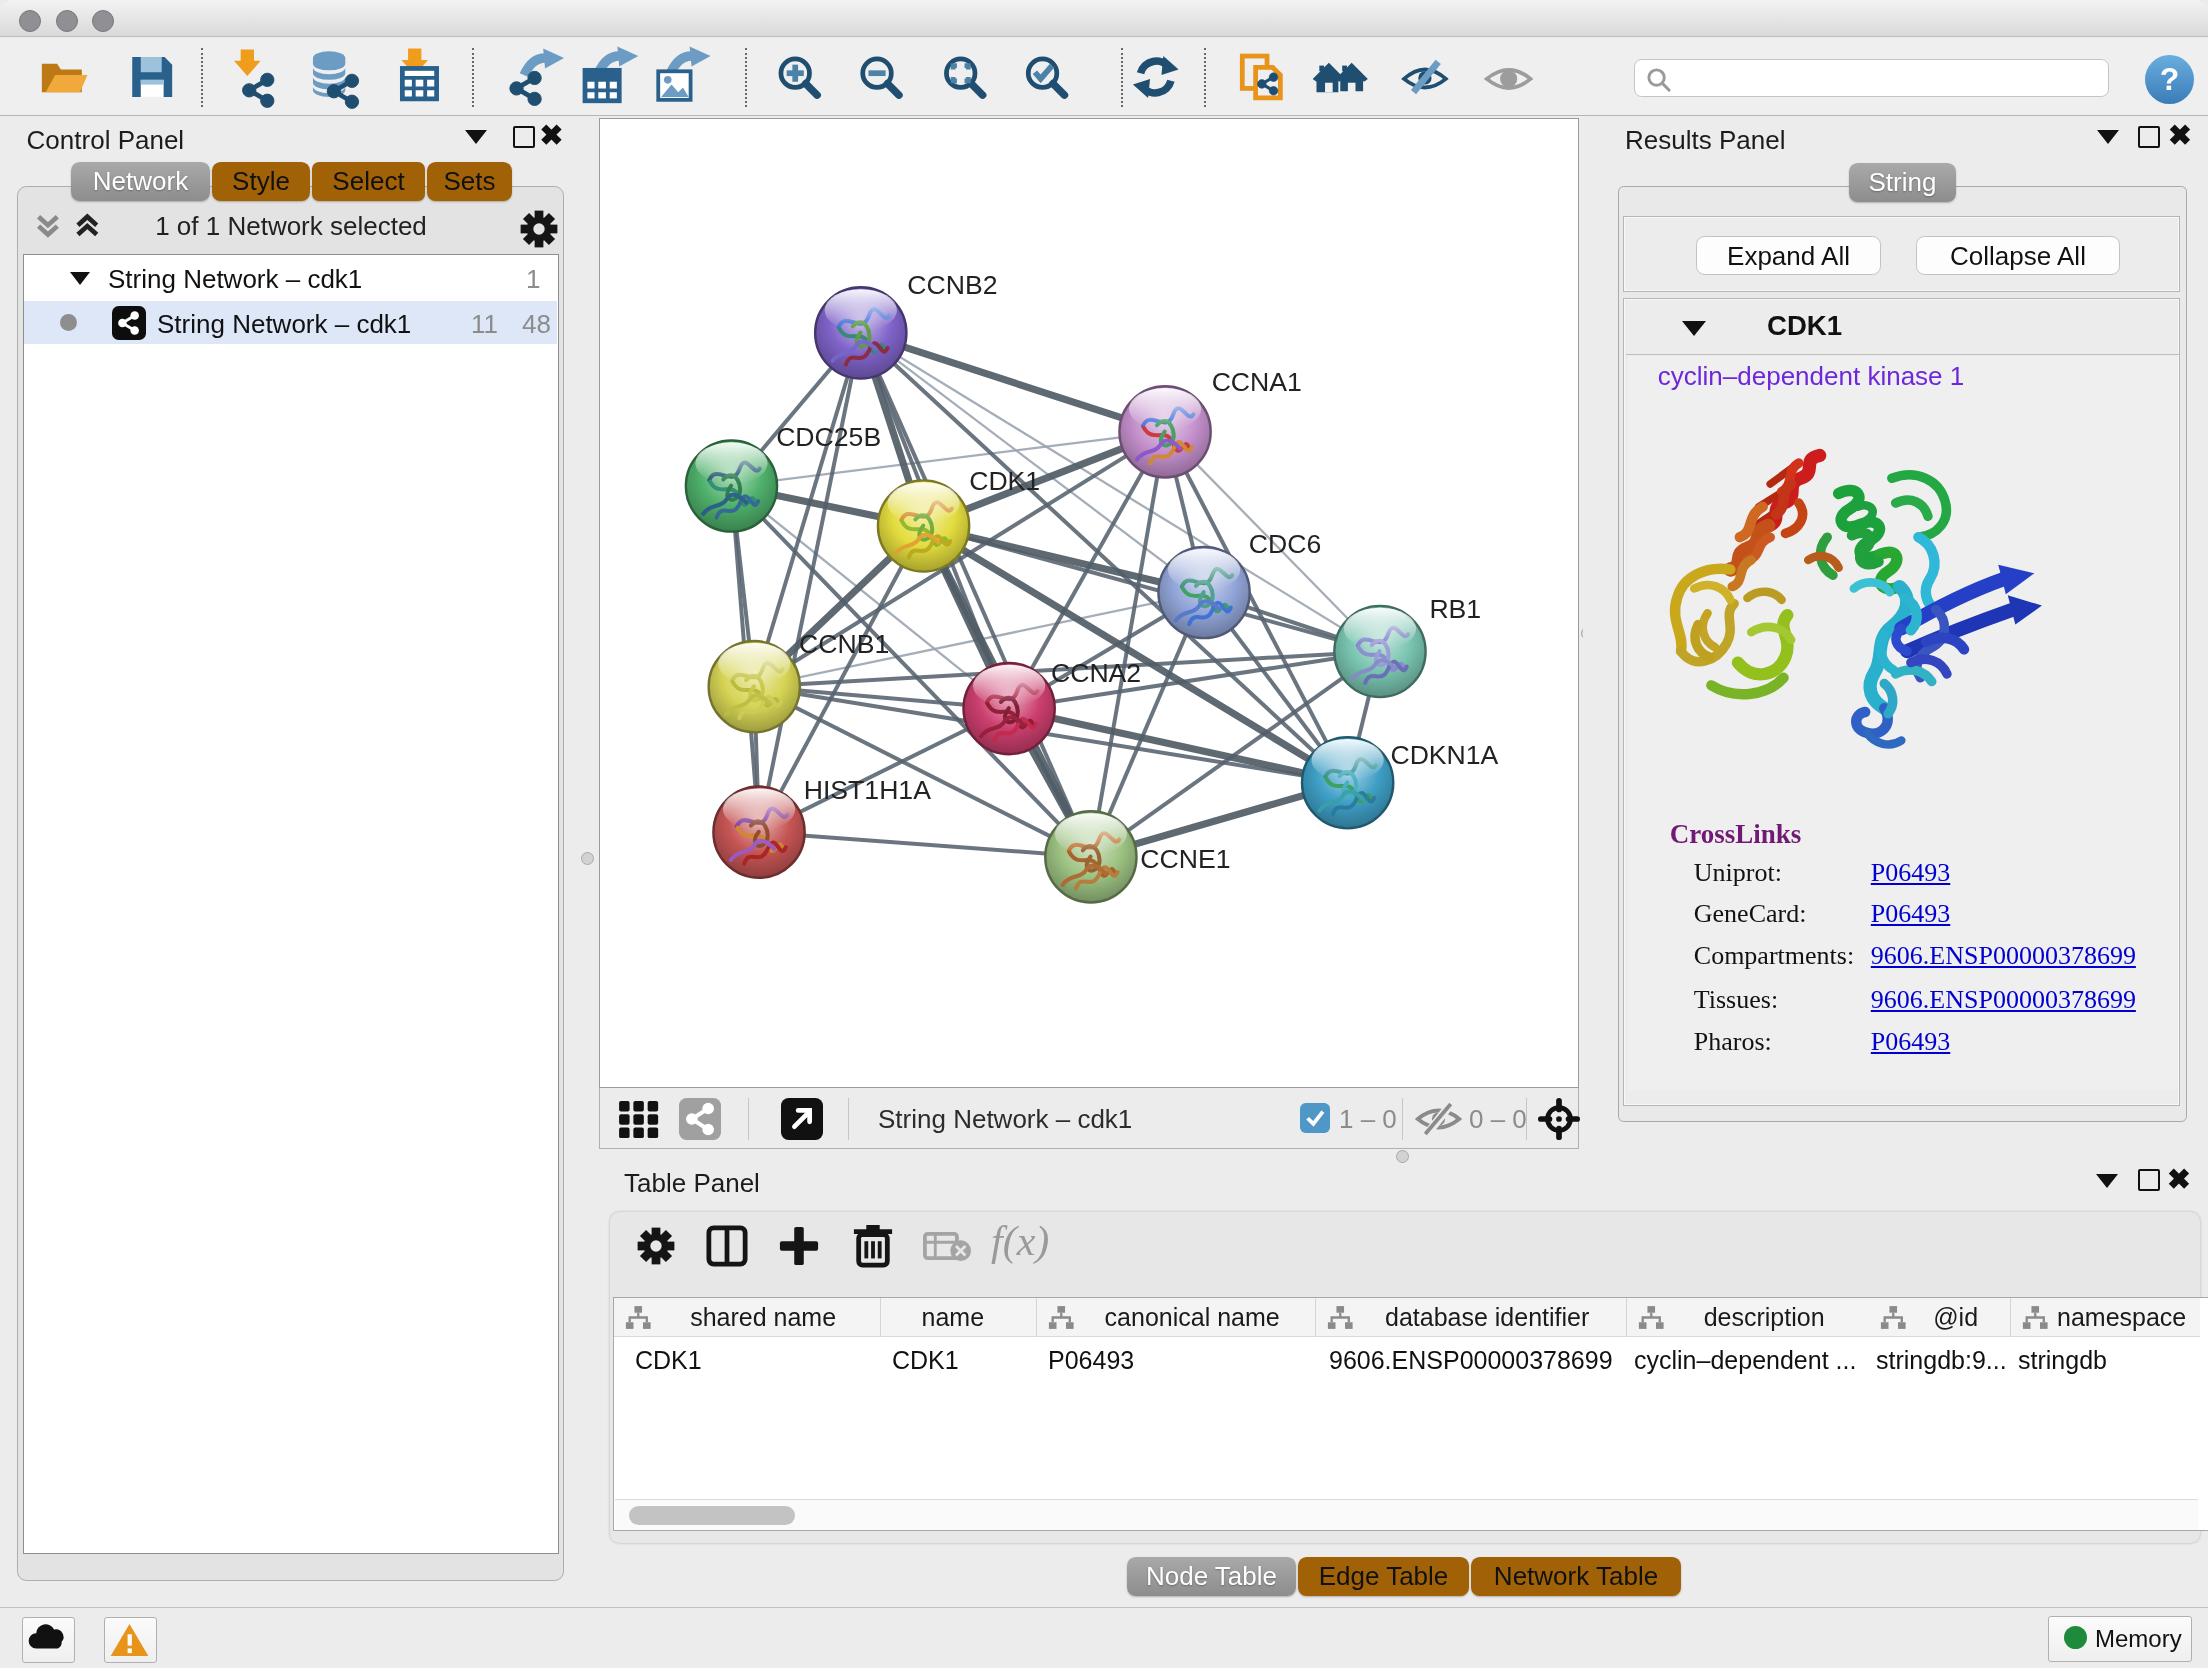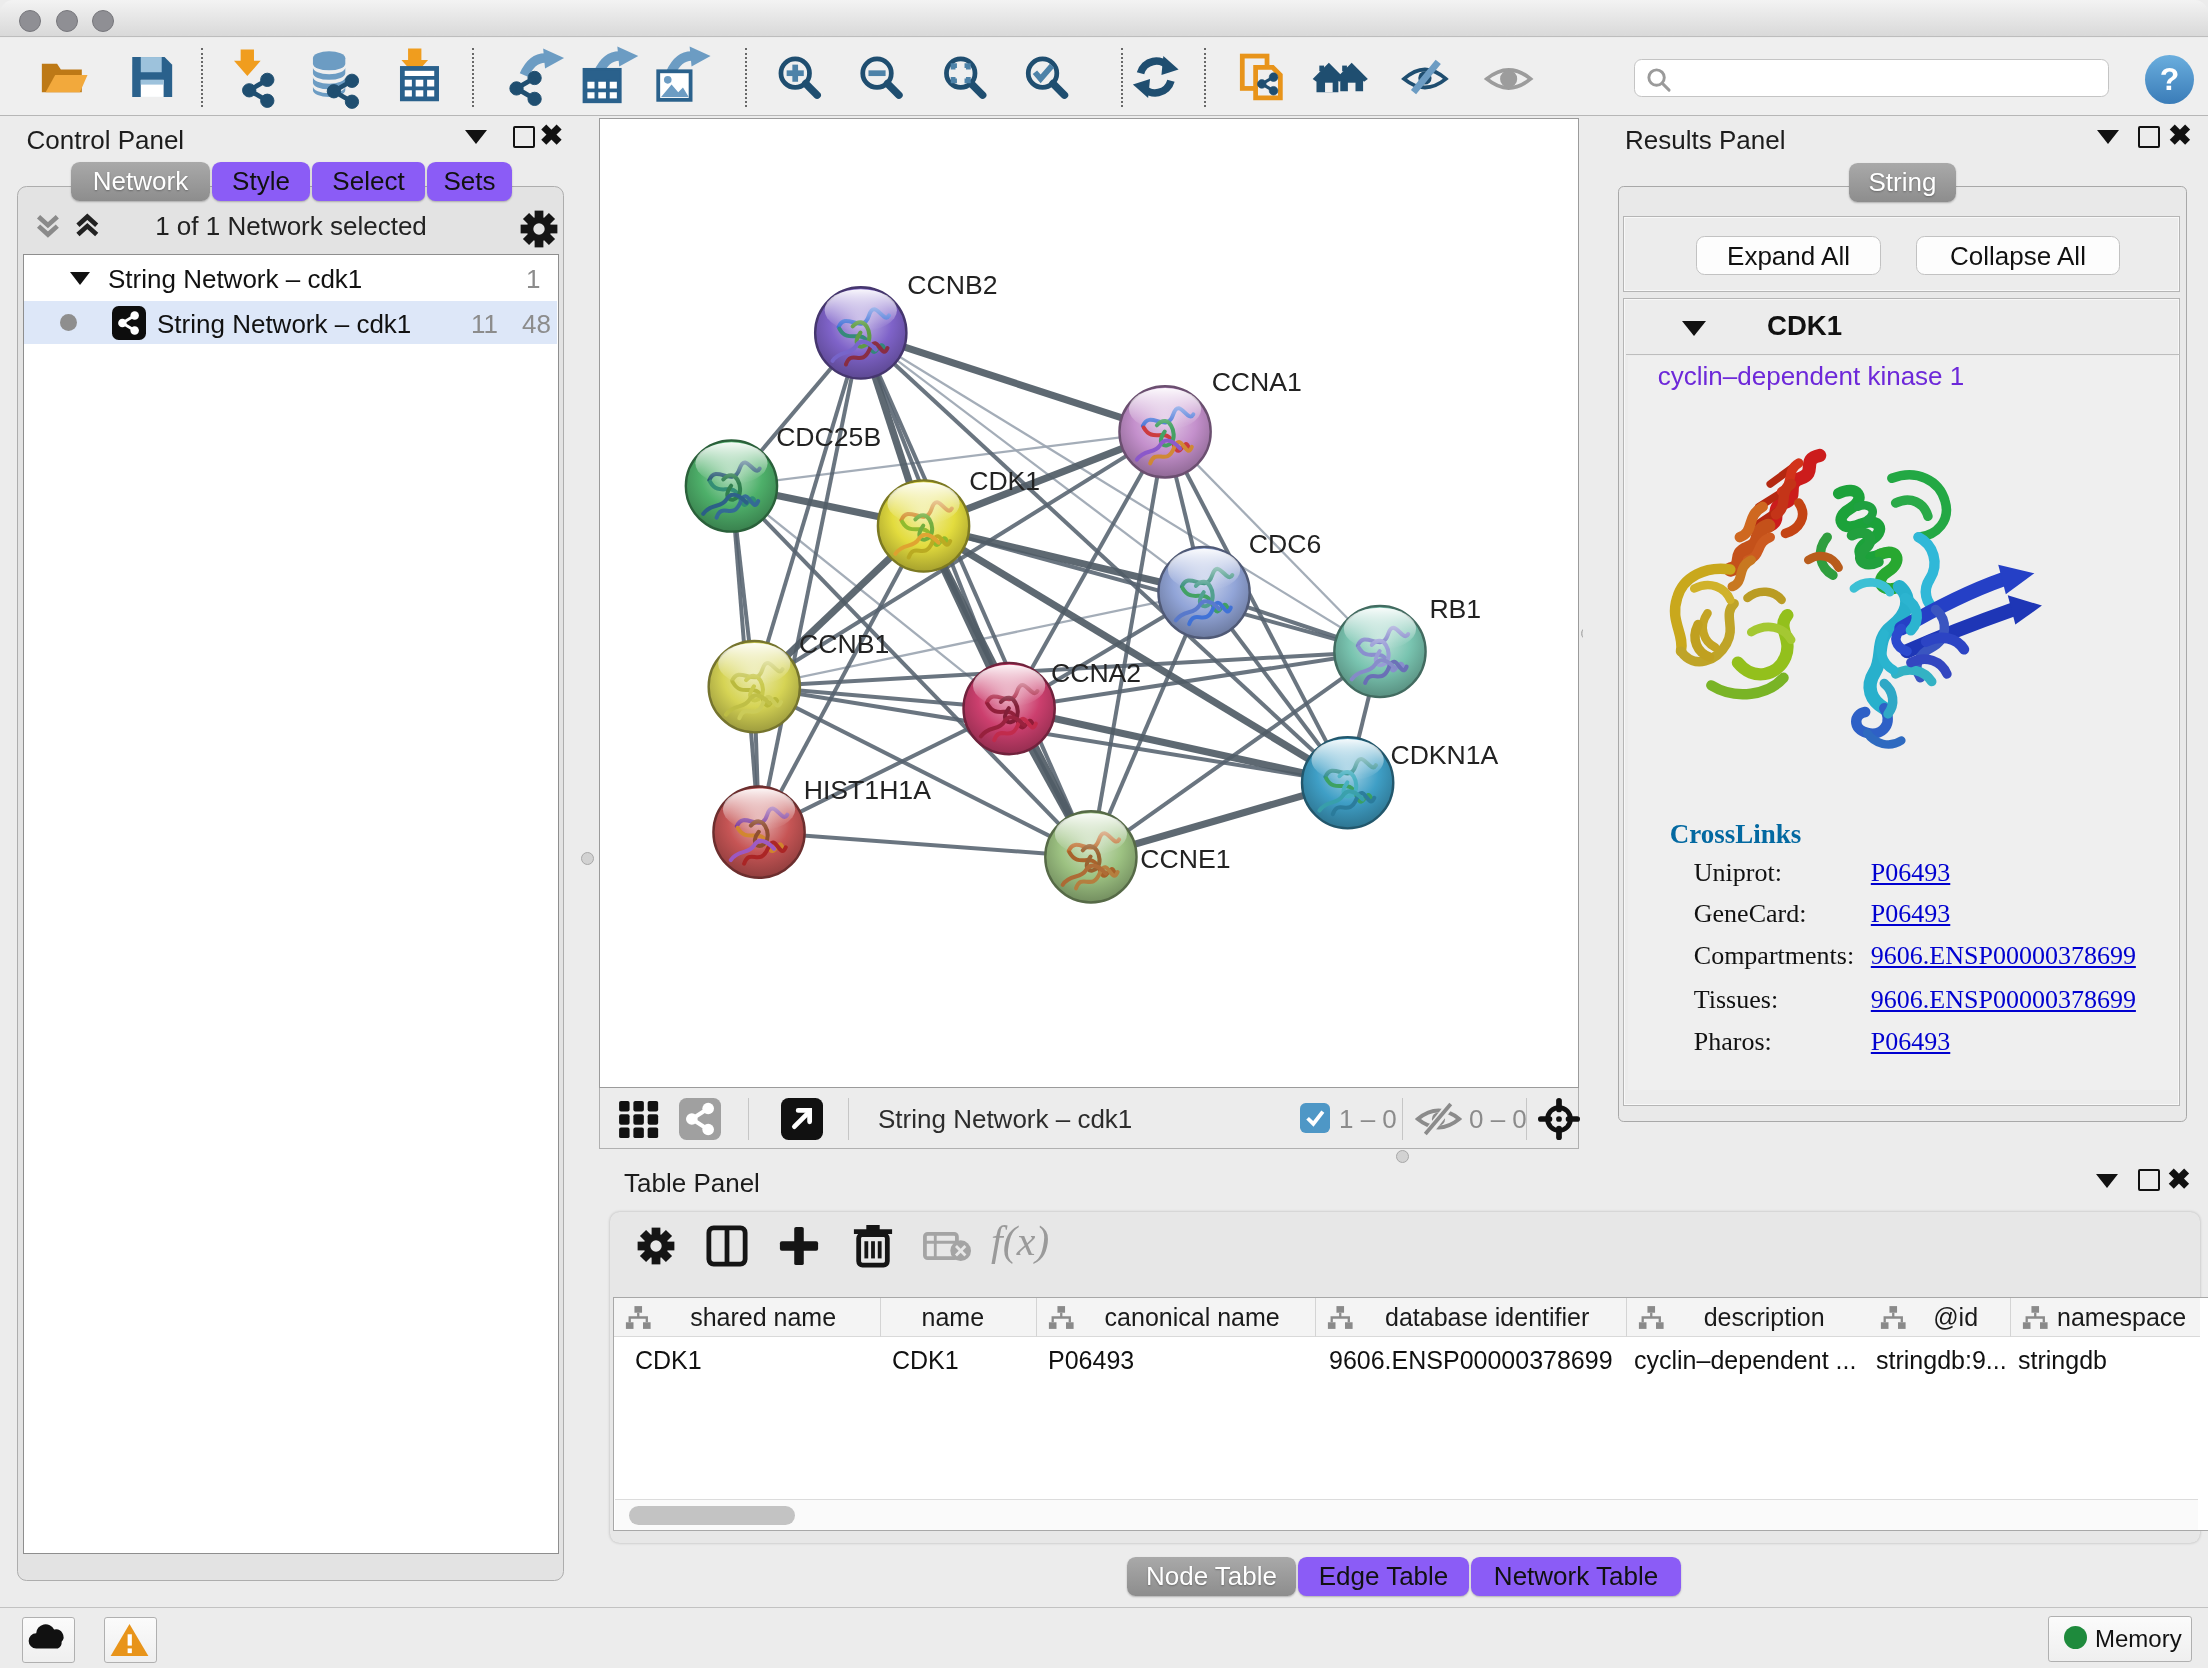--- a/index.html
+++ b/index.html
@@ -17,21 +17,21 @@
   
   #toolbar { left:0; top:38px; width:2208px; height:78px; background:#efefef; border-bottom:1px solid #b6b6b6; }
   .tsep { top:9.5px; width:0px; height:59px; border-left:2.9px dotted #686868; }
   #searchbox { left:1634px; top:21px; width:475px; height:38px; background:#fff; border:1.9px solid #c4c4c4; border-radius:7.6px; }
 
   
   .ptitle { font-size:26px; color:#1c1c1c; }
   .pctl-tri { width:0; height:0; border-left:11.4px solid transparent; border-right:11.4px solid transparent; border-top:14.3px solid #111; }
   .pctl-sq { width:22px; height:22px; border:2.9px solid #111; border-radius:1.9px; }
   .pctl-x { font-size:28.5px; font-weight:bold; color:#111; line-height:28.5px; }
-  .tab { z-index:5; height:39px; border-radius:8.6px; background:#8b5cf6; color:#111; font-size:26px; text-align:center;
+  .tab { z-index:5; height:39px; border-radius:8.6px; background:#a16207; color:#111; font-size:26px; text-align:center;
          box-shadow:0 1px 1.9px rgba(0,0,0,0.25); line-height:39px; }
   .tab.sel { background:linear-gradient(#a9a9a9,#8d8d8d); color:#fff; text-shadow:0 1px 1.9px rgba(0,0,0,0.3); }
 
   
   #cp-inner { left:17px; top:186px; width:547px; height:1395px; border:1.9px solid #adadad; border-radius:9.5px; background:#e3e3e3; }
   #cp-tree { left:23px; top:254px; width:536px; height:1300px; background:#fff; border:1.9px solid #8e8e8e; }
   .trow { left:0; width:533px; height:43px; }
   .trow .lbl { font-size:26px; color:#111; top:7.6px; }
   .graynum { font-size:26px; color:#8c8c8c; }
 
@@ -791,21 +791,21 @@
         <path d="M44 188 C36 204 44 218 56 222" stroke="#c0a020" stroke-width="10"></path>
         <path d="M96 160 C108 150 124 152 132 162" stroke="#ba9c24" stroke-width="9"></path>
         <path d="M206 94 C222 86 232 98 220 108 C208 118 218 130 234 122" stroke="#22a03e" stroke-width="11"></path>
         <path d="M252 60 C268 52 282 60 286 74" stroke="#2aaa48" stroke-width="10"></path>
         <path d="M262 160 C276 168 278 184 268 194" stroke="#2cb4d0" stroke-width="11"></path>
         <path d="M240 250 C250 258 252 272 244 282" stroke="#2fa8c6" stroke-width="10"></path>
         <path d="M284 206 C300 198 316 202 324 214" stroke="#2c44c4" stroke-width="11"></path>
         <path d="M160 120 C172 112 186 116 192 128" stroke="#b85c1c" stroke-width="9"></path>
       </g>
     </svg>
-    <div class="abs serif" style="left:42px;top:463px;font-size:27px;font-weight:bold;color:#0369a1;">CrossLinks</div>
+    <div class="abs serif" style="left:42px;top:463px;font-size:27px;font-weight:bold;color:#701a75;">CrossLinks</div>
     <div class="abs serif xl-label" style="left:66px;top:502px;">Uniprot:</div>
     <div class="abs serif xl-link" style="left:243px;top:502px;">P06493</div>
     <div class="abs serif xl-label" style="left:66px;top:543px;">GeneCard:</div>
     <div class="abs serif xl-link" style="left:243px;top:543px;">P06493</div>
     <div class="abs serif xl-label" style="left:66px;top:585px;">Compartments:</div>
     <div class="abs serif xl-link" style="left:243px;top:585px;">9606.ENSP00000378699</div>
     <div class="abs serif xl-label" style="left:66px;top:629px;">Tissues:</div>
     <div class="abs serif xl-link" style="left:243px;top:629px;">9606.ENSP00000378699</div>
     <div class="abs serif xl-label" style="left:66px;top:671px;">Pharos:</div>
     <div class="abs serif xl-link" style="left:243px;top:671px;">P06493</div>

